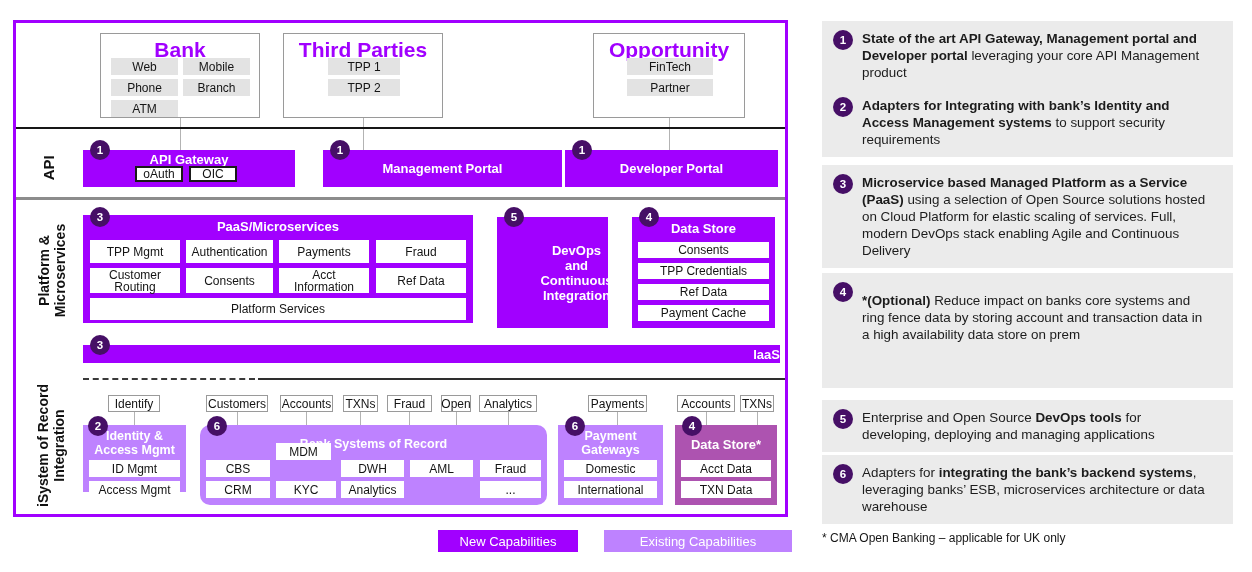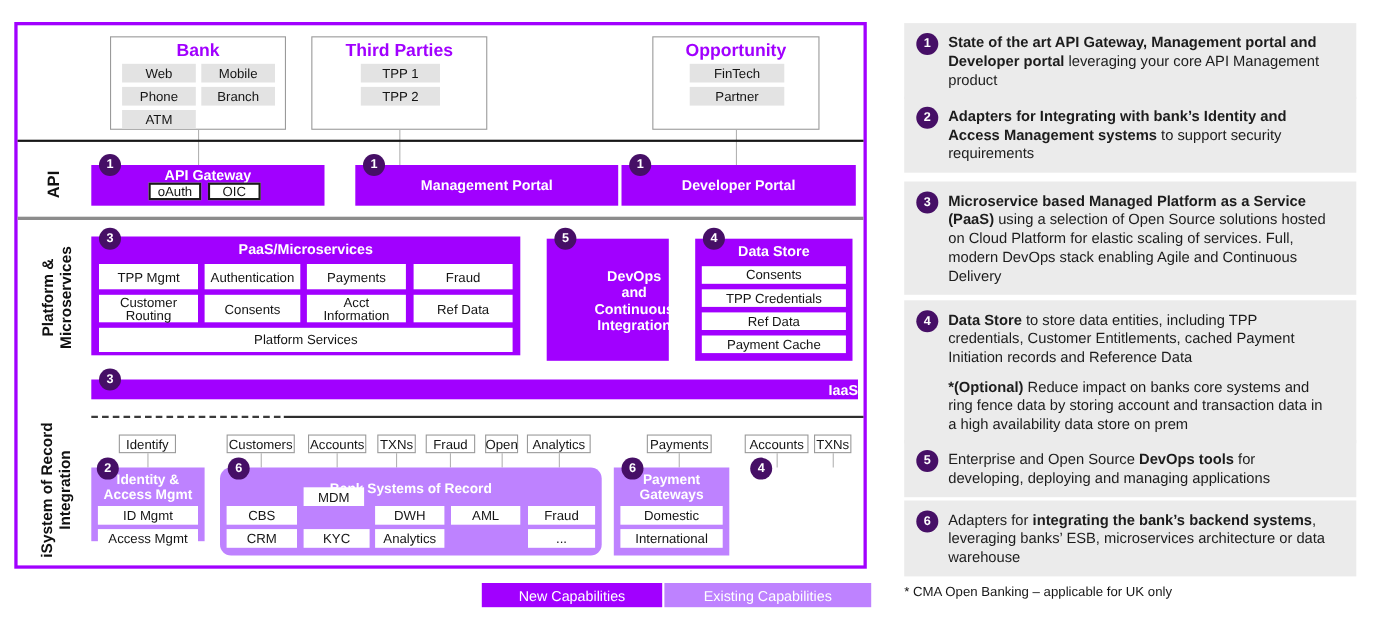--- a/index.html
+++ b/index.html
@@ -17,21 +17,21 @@
   .abs{position:absolute;}
   
   .frame{border:3px solid var(--purple);}
   .hline{background:#161616;height:2px;}
   .grayline{background:#8c8c8c;height:3px;}
   .vline{width:1px;background:#b3b3b3;}
   .dash{border-top:2px dashed #3a3a3a;height:0;}
   .solidline{background:#2e2e2e;height:2px;}
   
   .clientbox{background:#fff;border:1px solid #9a9a9a;}
-  .clienttitle{color:var(--purple);font-weight:bold;font-size:16px;text-align:center;margin-top:4px;}
+  .clienttitle{color:var(--purple);font-weight:bold;font-size:21px;text-align:center;margin-top:4px;}
   .gitem{background:#e3e3e3;font-size:12px;height:17px;display:flex;align-items:center;justify-content:center;color:#141414;}
   .pbar{background:var(--purple);color:#fff;font-weight:bold;}
   .lavbox{background:var(--lav);color:#fff;font-weight:bold;}
   .magbox{background:var(--mag);color:#fff;font-weight:bold;}
   .bartitle{font-size:13px;text-align:center;font-weight:bold;}
   .boxtitle{font-size:12.5px;line-height:13.5px;text-align:center;font-weight:bold;white-space:pre-line;}
   .cell{position:absolute;background:#fff;color:#141414;font-weight:normal;font-size:12px;line-height:12px;
         display:flex;align-items:center;justify-content:center;text-align:center;white-space:pre-line;}
   .tag{position:absolute;background:#fff;border:1px solid #9a9a9a;font-size:12px;height:17px;
        display:flex;align-items:center;justify-content:center;color:#141414;}
@@ -194,39 +194,43 @@
 
   <div class="badge" style="left:565px;top:416px;">6</div>
   <div class="abs lavbox" style="left:558px;top:425px;width:105px;height:80px;">
     <div class="boxtitle" style="margin-top:5px;">Payment
 Gateways</div>
     <div class="cell" style="left:6px;top:35px;width:93px;height:17px;">Domestic</div>
     <div class="cell" style="left:6px;top:56px;width:93px;height:17px;">International</div>
   </div>
 
   <div class="badge" style="left:682px;top:416px;">4</div>
-
-  <div class="legend" style="left:438px;top:530px;width:164px;background:var(--purple);">New Capabilities</div>
+  <div class="abs magbox" style="left:675px;top:425px;width:102px;height:80px;">
+    <div class="boxtitle" style="margin-top:13px;font-size:13px;">Data Store*</div>
+    <div class="cell" style="left:6px;top:35px;width:90px;height:17px;">Acct Data</div>
+    <div class="cell" style="left:6px;top:56px;width:90px;height:17px;">TXN Data</div>
+  </div>
+
+  <div class="legend" style="left:438px;top:530px;width:140px;background:var(--purple);">New Capabilities</div>
   <div class="legend" style="left:604px;top:530px;width:188px;background:var(--lav);">Existing Capabilities</div>
 
   <div class="note" style="top:21px;min-height:61px;">
     <div class="badge">1</div>
   <p><b>State of the art API Gateway, Management portal and Developer portal </b><span>leveraging your core API Management product</span></p>
     </div>
   <div class="note" style="top:88px;min-height:64px;">
     <div class="badge">2</div>
   <p><b>Adapters for Integrating with bank’s Identity and Access Management systems </b><span>to support security requirements</span></p>
     </div>
   <div class="note" style="top:165px;min-height:95px;">
     <div class="badge">3</div>
   <p><b>Microservice based Managed Platform as a Service (PaaS) </b><span>using a selection of Open Source solutions hosted on Cloud Platform for elastic scaling of services. Full, modern DevOps stack enabling Agile and Continuous Delivery</span></p>
     </div>
   <div class="note" style="top:273px;min-height:115px;">
     <div class="badge">4</div>
-  <p><b>Data Store </b><span>to store data entities, including TPP credentials, Customer Entitlements, cached Payment Initiation records and Reference Data</span></p>
       <p class="gap"><b>*(Optional) </b><span>Reduce impact on banks core systems and ring fence data by storing account and transaction data in a high availability data store on prem</span></p>
     </div>
   <div class="note" style="top:400px;min-height:43px;">
     <div class="badge">5</div>
   <p><span>Enterprise and Open Source </span><b>DevOps tools </b><span>for developing, deploying and managing applications</span></p>
     </div>
   <div class="note" style="top:455px;min-height:57px;">
     <div class="badge">6</div>
   <p><span>Adapters for </span><b>integrating the bank’s backend systems</b><span>, leveraging banks’ ESB, microservices architecture or data warehouse</span></p>
     </div>

